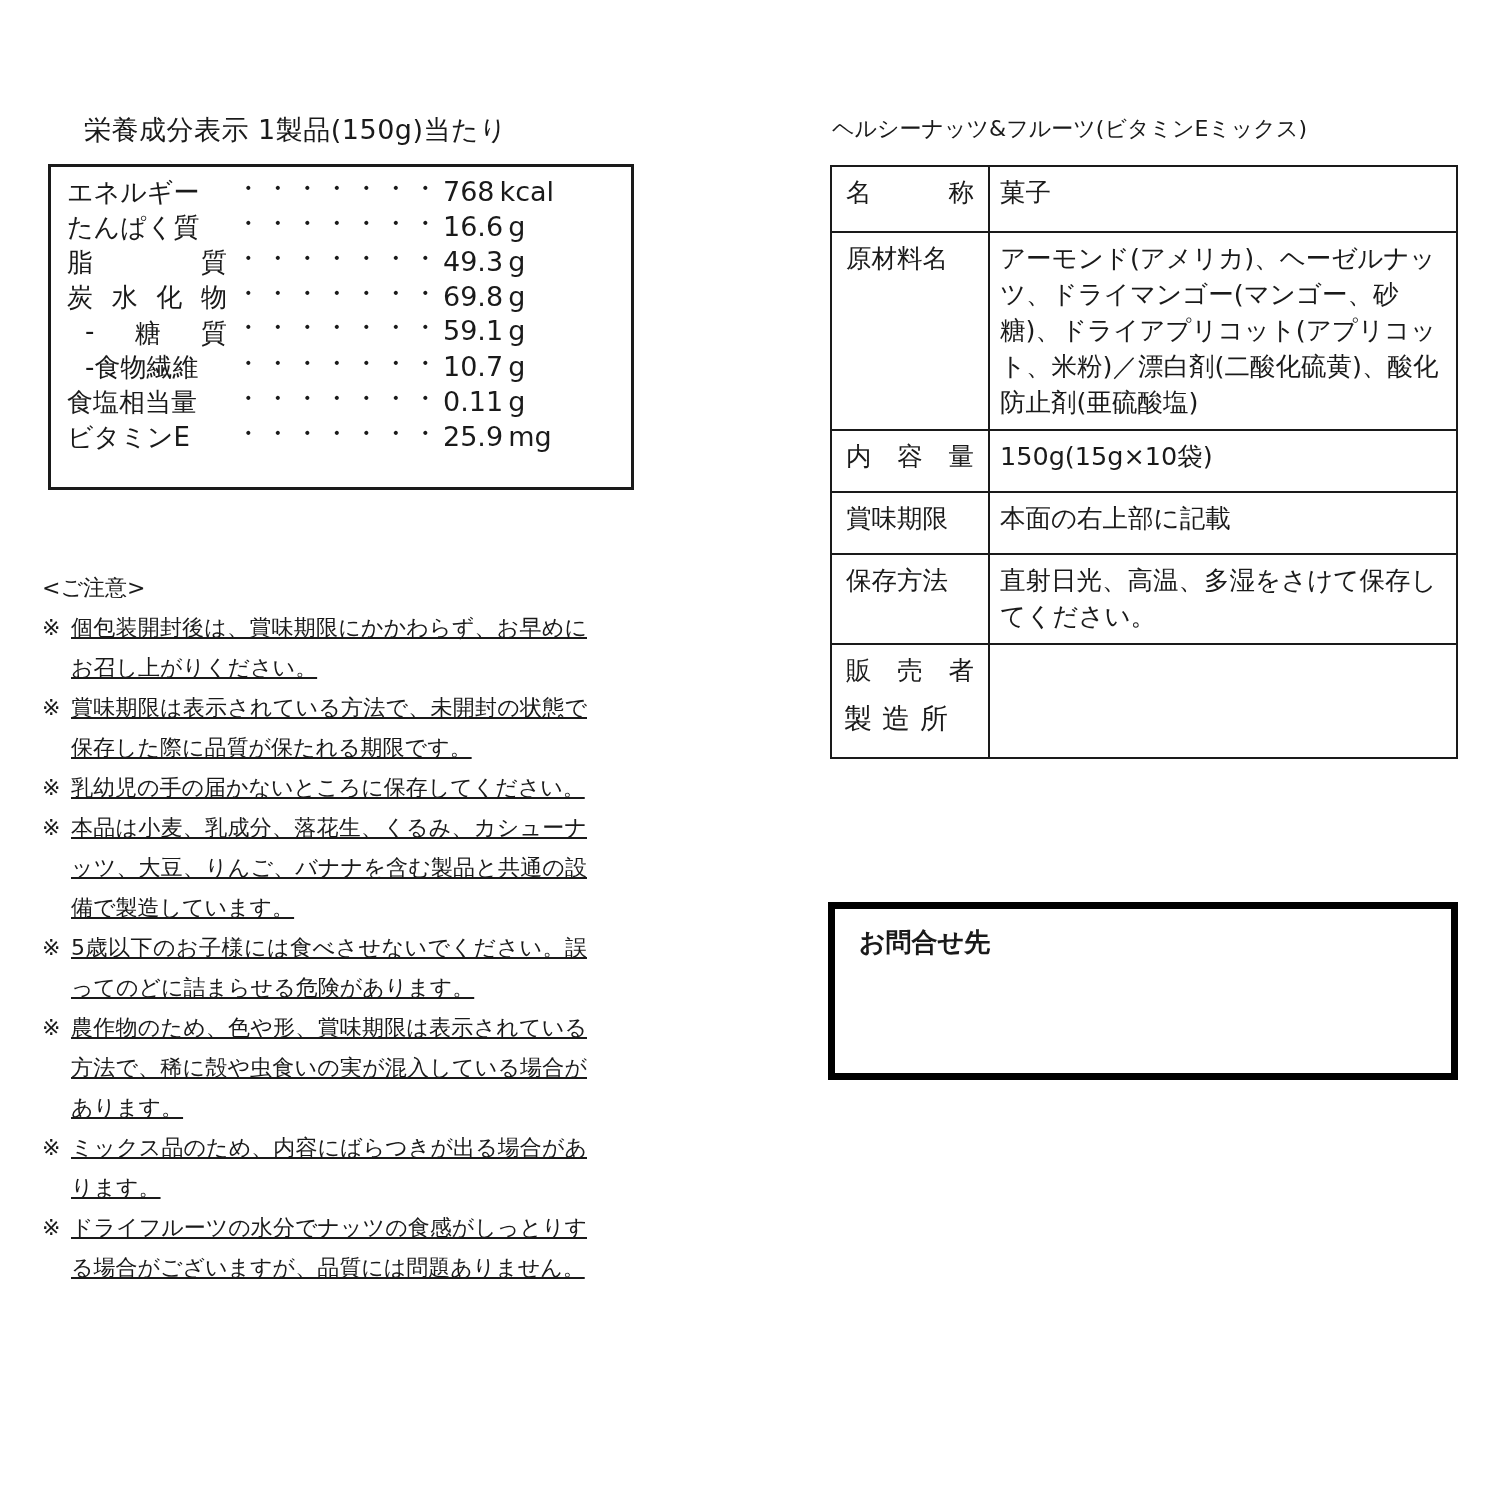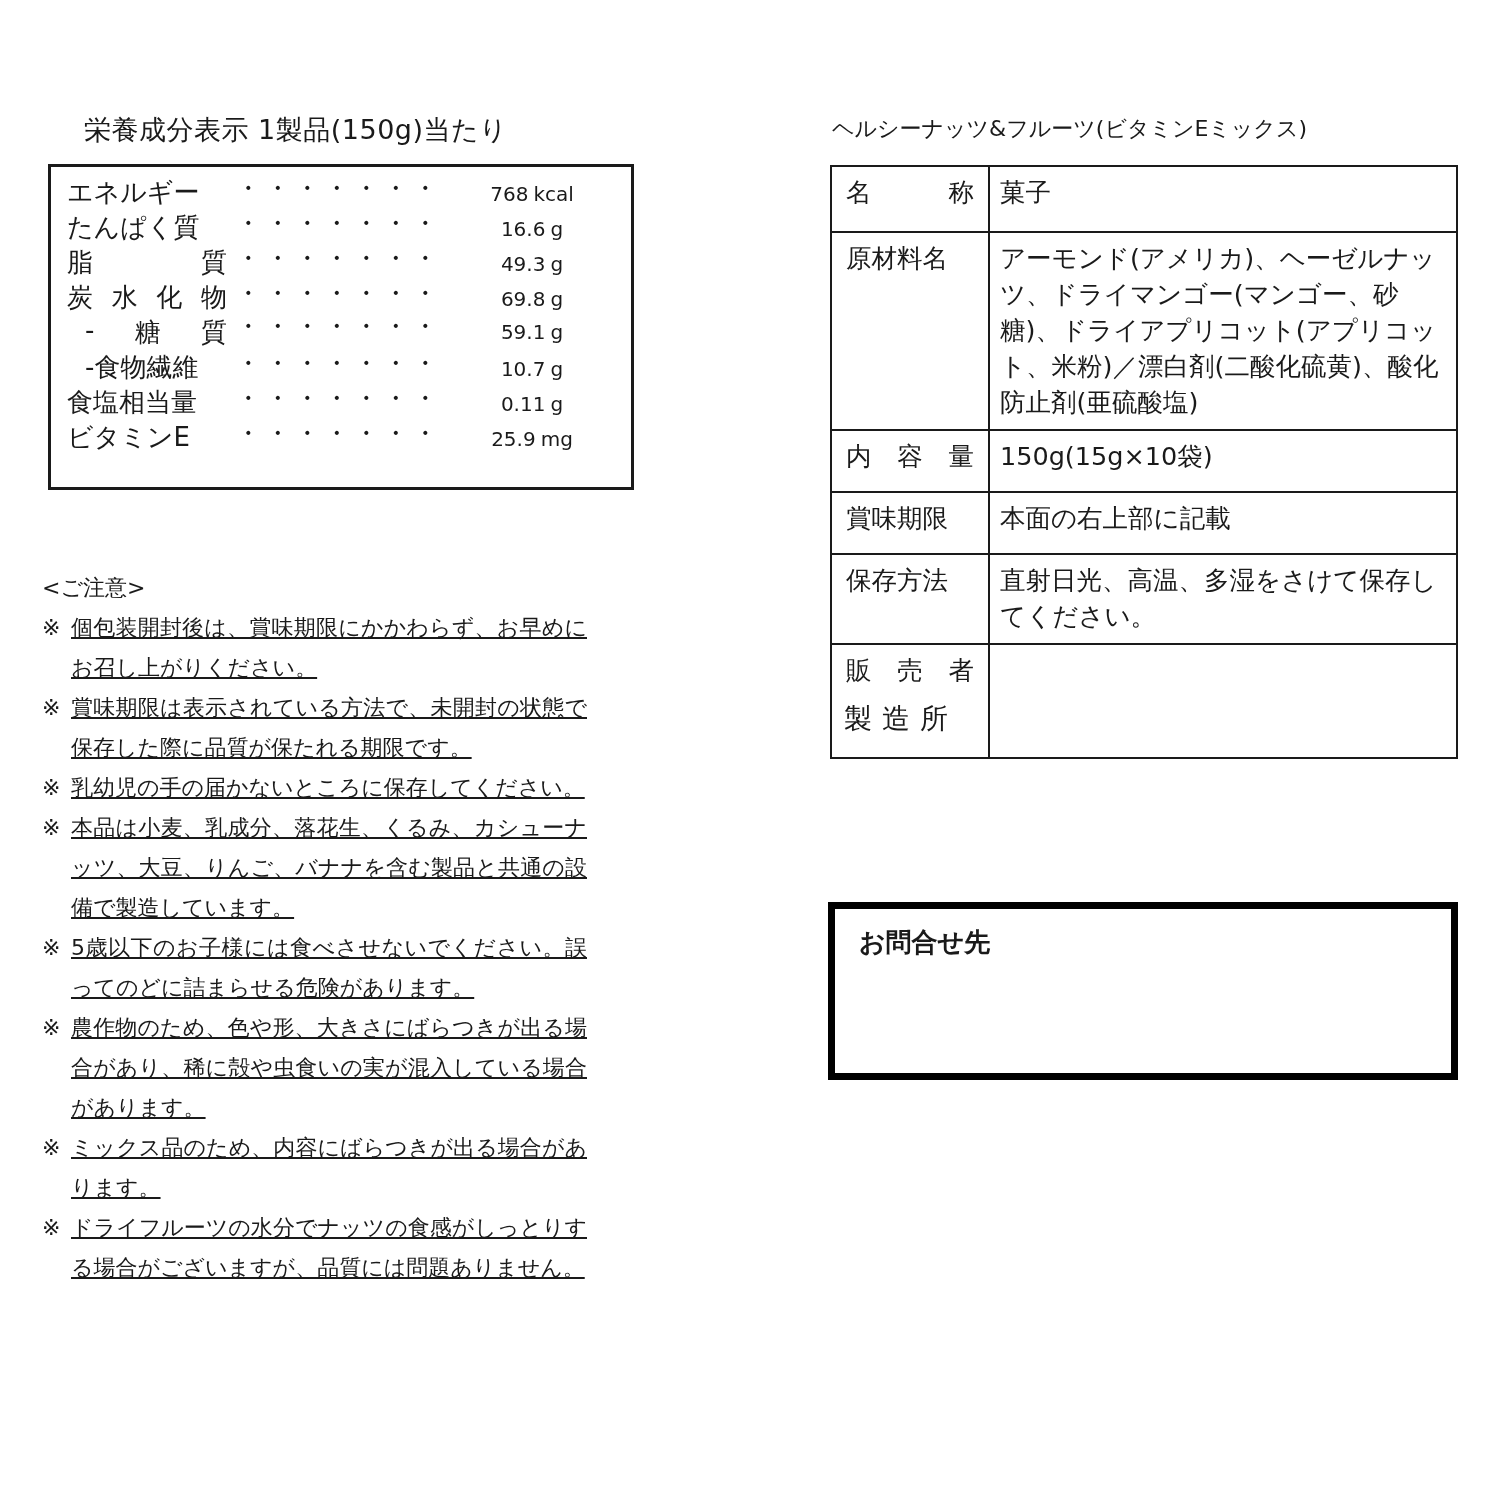--- a/index.html
+++ b/index.html
@@ -76,23 +76,23 @@
     letter-spacing: 3.5px;
     color: #1a1a1a;
     white-space: nowrap;
     position: relative;
     top: -4px;
     padding: 0 6px 0 8px;
   }
 
   .nutri-value {
     flex: 0 0 auto;
-    font-size: 20px;
+    font-size: 27px;
     width: 178px;
-    text-align: center;
+    text-align: left;
   }
   .nutri-value .num { display: inline-block; }
   .nutri-value .unit { display: inline-block; margin-left: 5px; }
 
   
   .notes {
     position: absolute;
     left: 42px;
     top: 568px;
     width: 545px;
@@ -270,21 +270,21 @@
       <div class="note-item">
         <div class="note-mark">※</div>
         <div class="note-text">本品は小麦、乳成分、落花生、くるみ、カシューナッツ、大豆、りんご、バナナを含む製品と共通の設備で製造しています。</div>
       </div>
       <div class="note-item">
         <div class="note-mark">※</div>
         <div class="note-text">5歳以下のお子様には食べさせないでください。誤ってのどに詰まらせる危険があります。</div>
       </div>
       <div class="note-item">
         <div class="note-mark">※</div>
-        <div class="note-text">農作物のため、色や形、大きさにばらつきが出る場合があり、稀に殻や虫食いの実が混入している場合があります。</div>
+        <div class="note-text">農作物のため、色や形、賞味期限は表示されている方法で、稀に殻や虫食いの実が混入している場合があります。</div>
       </div>
       <div class="note-item">
         <div class="note-mark">※</div>
         <div class="note-text">ミックス品のため、内容にばらつきが出る場合があります。</div>
       </div>
       <div class="note-item">
         <div class="note-mark">※</div>
         <div class="note-text">ドライフルーツの水分でナッツの食感がしっとりする場合がございますが、品質には問題ありません。</div>
       </div>
     </div>

